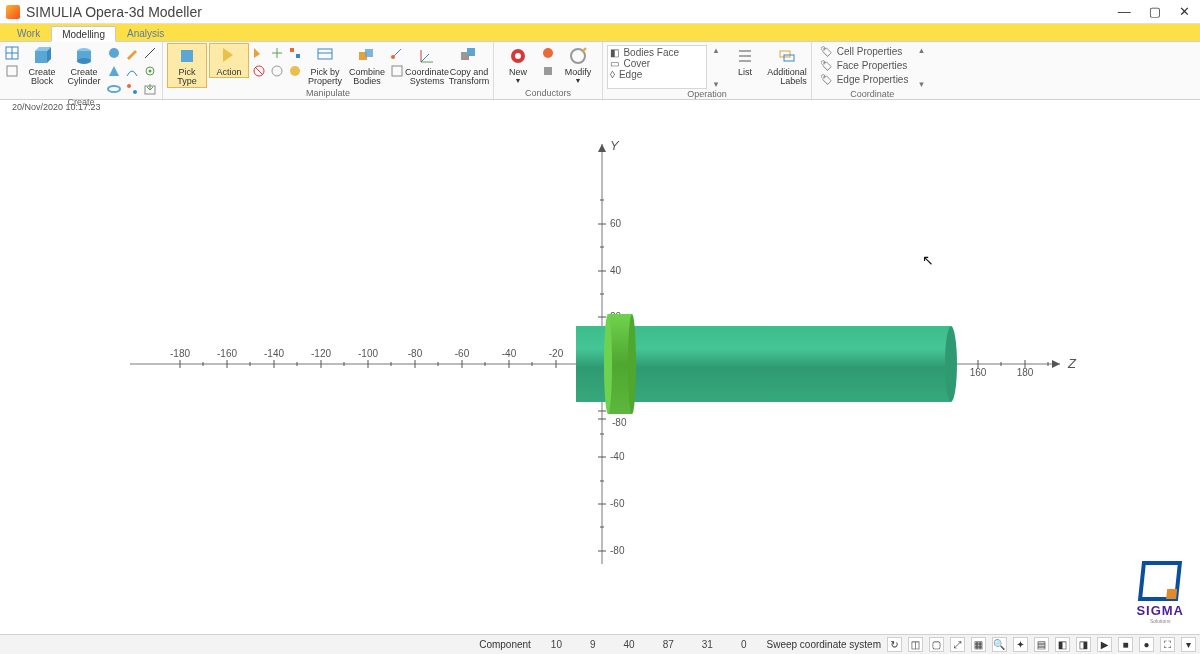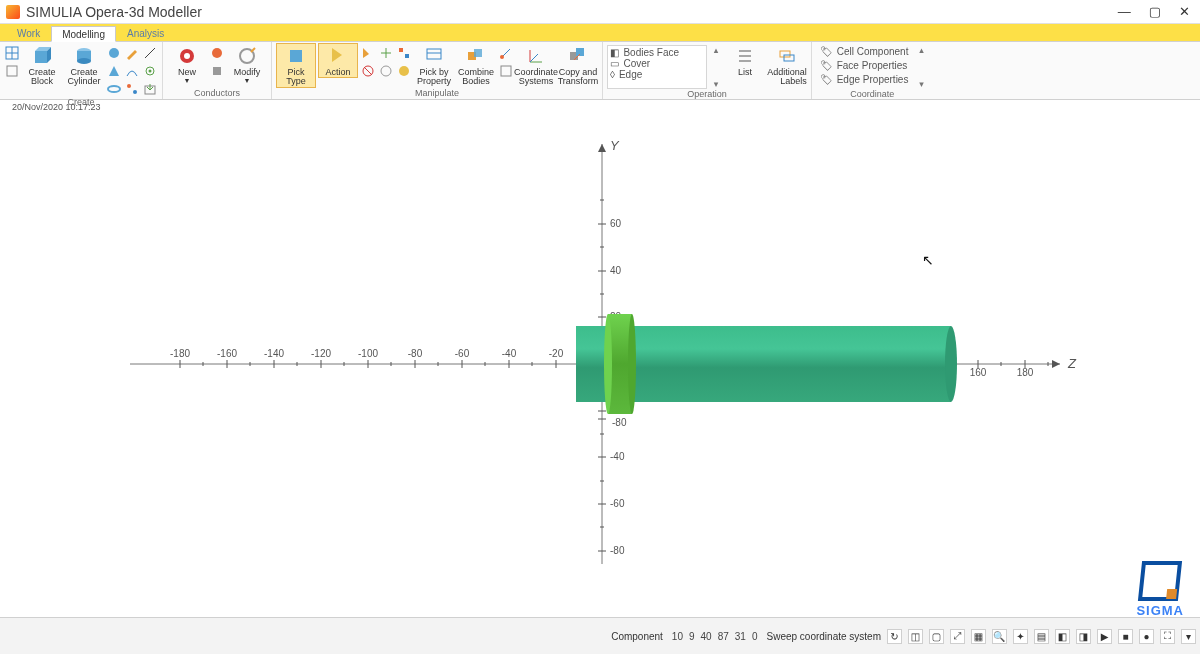--- a/index.html
+++ b/index.html
@@ -39,28 +39,28 @@
 
 
 .viewport { position: absolute; left:0; right:0; top:114px; bottom:20px; background:#fff; }
 .viewport svg { width:100%; height:100%; }
 .cursor { position:absolute; left:922px; top:138px; font-size:14px; color:#111; pointer-events:none; }
 
 
 .logo { position:absolute; right:16px; bottom:30px; text-align:center; }
 .logo .sq { width:40px; height:40px; border:4px solid #0a4ea0; transform: skewX(-6deg); margin:0 auto 2px; position:relative; }
 .logo .sq::after { content:""; position:absolute; bottom:-2px; right:-2px; width:10px; height:10px; background:#e08a2a; }
-.logo .txt { font-size:13px; letter-spacing:1px; color:#3b82f6; font-weight:600; }
+.logo .txt { font-size:13px; letter-spacing:1px; color:#4c1d95; font-weight:600; }
 .logo .sub { font-size:5px; color:#888; }
 
 
-.statusbar { position:absolute; left:0; right:0; bottom:0; height:37px; background:#f3f3f3; border-top:1px solid #d0d0d0; display:flex; align-items:center; font-size:10px; padding:0 4px; gap:6px; }
+.statusbar { position:absolute; left:0; right:0; bottom:0; height:20px; background:#f3f3f3; border-top:1px solid #d0d0d0; display:flex; align-items:center; font-size:10px; padding:0 4px; gap:6px; }
 .statusbar .spacer { flex:1; }
 .statusbar .sicon { width:15px; height:15px; display:flex; align-items:center; justify-content:center; border:1px solid #cfcfcf; background:#fff; font-size:10px; }
-.statusbar .nums span { margin: 0 3px; color:#444; }
+.statusbar .nums span { margin: 0 14px; color:#444; }
 </style>
 </head>
 <body>
 
 <div class="titlebar">
   <div class="app-icon"></div>
   <div class="title">SIMULIA Opera-3d Modeller</div>
   <div class="win-controls">
     <span>—</span>
     <span>▢</span>
@@ -169,58 +169,20 @@
               </svg>
             </div>
         </div>
       </div>
     </div>
     <div class="glabel">Create</div>
   </div>
 
   <div class="rgroup">
     <div class="row">
-      <div class="bigbtn">
-        <div class="ic">
-            <svg width="20" height="20">
-              <circle cx="10" cy="10" r="7" fill="#d43a3a"></circle>
-              <circle cx="10" cy="10" r="3" fill="#fff"></circle>
-            </svg>
-          </div>
-        <span>New</span>
-          <span style="font-size:7px;">▼</span>
-      </div>
-      <div class="smallcol">
-        <div class="sbtn">
-            <svg width="14" height="14">
-              <circle cx="7" cy="7" r="5" fill="#e86a3a"></circle>
-            </svg>
-          </div>
-        <div class="sbtn">
-            <svg width="14" height="14">
-              <rect x="3" y="3" width="8" height="8" fill="#999"></rect>
-            </svg>
-          </div>
-      </div>
-      <div class="bigbtn">
-        <div class="ic">
-            <svg width="20" height="20">
-              <circle cx="10" cy="10" r="7" fill="none" stroke="#999" stroke-width="2"></circle>
-              <path d="M14 6 L18 2" stroke="#e8a03a" stroke-width="2"></path>
-            </svg>
-          </div>
-        <span>Modify</span>
-          <span style="font-size:7px;">▼</span>
-      </div>
-    </div>
-    <div class="glabel">Conductors</div>
-  </div>
-
-  <div class="rgroup">
-    <div class="row">
       <div class="bigbtn sel">
         <div class="ic">
             <svg width="20" height="20">
               <rect x="4" y="4" width="12" height="12" fill="#5aa7d6"></rect>
             </svg>
           </div>
         <span style="white-space:pre;">Pick
 Type</span>
       </div>
       <div class="bigbtn sel">
@@ -319,20 +281,58 @@
               <rect x="2" y="6" width="8" height="8" fill="#999"></rect>
               <rect x="8" y="2" width="8" height="8" fill="#5aa7d6"></rect>
               <path d="M6 14 L12 8" stroke="#e86a3a"></path>
             </svg>
           </div>
         <span style="white-space:pre;">Copy and
 Transform</span>
       </div>
     </div>
     <div class="glabel">Manipulate</div>
+  </div>
+
+  <div class="rgroup">
+    <div class="row">
+      <div class="bigbtn">
+        <div class="ic">
+            <svg width="20" height="20">
+              <circle cx="10" cy="10" r="7" fill="#d43a3a"></circle>
+              <circle cx="10" cy="10" r="3" fill="#fff"></circle>
+            </svg>
+          </div>
+        <span>New</span>
+          <span style="font-size:7px;">▼</span>
+      </div>
+      <div class="smallcol">
+        <div class="sbtn">
+            <svg width="14" height="14">
+              <circle cx="7" cy="7" r="5" fill="#e86a3a"></circle>
+            </svg>
+          </div>
+        <div class="sbtn">
+            <svg width="14" height="14">
+              <rect x="3" y="3" width="8" height="8" fill="#999"></rect>
+            </svg>
+          </div>
+      </div>
+      <div class="bigbtn">
+        <div class="ic">
+            <svg width="20" height="20">
+              <circle cx="10" cy="10" r="7" fill="none" stroke="#999" stroke-width="2"></circle>
+              <path d="M14 6 L18 2" stroke="#e8a03a" stroke-width="2"></path>
+            </svg>
+          </div>
+        <span>Modify</span>
+          <span style="font-size:7px;">▼</span>
+      </div>
+    </div>
+    <div class="glabel">Conductors</div>
   </div>
 
   <div class="rgroup">
     <div class="row">
       <div class="listpanel">
         <div class="li">
             <span>◧</span>
             <span>Bodies Face</span>
           </div>
         <div class="li">
@@ -370,21 +370,21 @@
       </div>
     </div>
     <div class="glabel">Operation</div>
   </div>
 
   <div class="rgroup" style="border-right:none;">
     <div class="row">
       <div class="proppanel">
         <div class="listbtn">
             <span>🏷</span>
-            <span>Cell Component</span>
+            <span>Cell Properties</span>
           </div>
         <div class="listbtn">
             <span>🏷</span>
             <span>Face Properties</span>
           </div>
         <div class="listbtn">
             <span>🏷</span>
             <span>Edge Properties</span>
           </div>
       </div>

